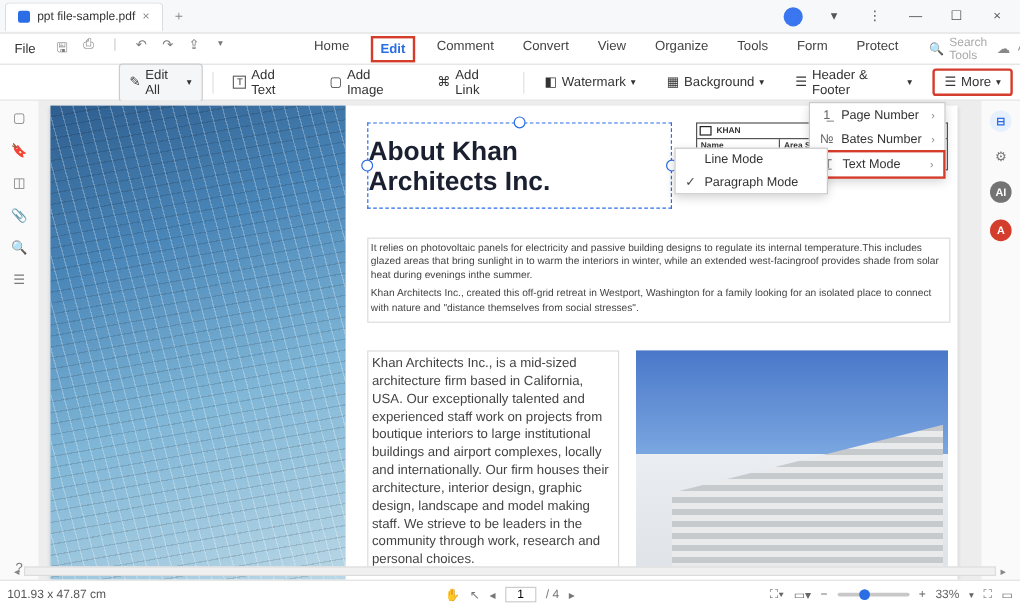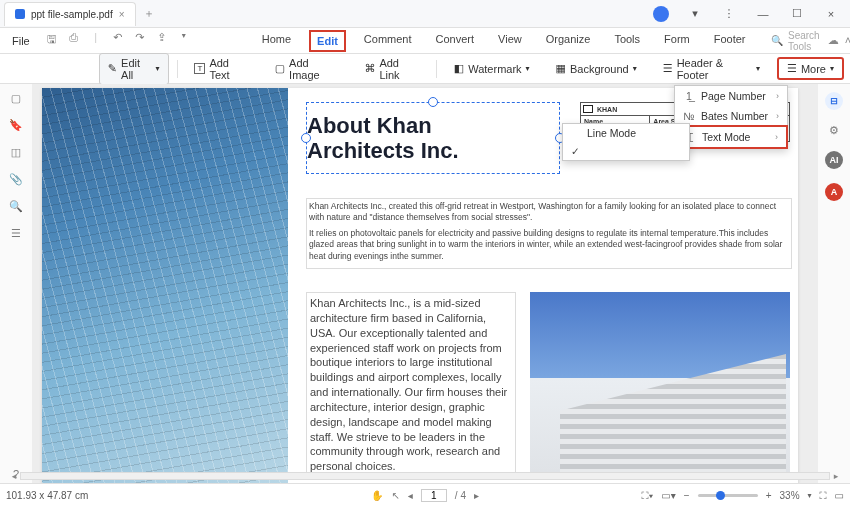--- a/index.html
+++ b/index.html
@@ -106,21 +106,21 @@
   </div>
   <div class="main-tabs">
     <div class="mt">Home</div>
     <div class="mt active">Edit</div>
     <div class="mt">Comment</div>
     <div class="mt">Convert</div>
     <div class="mt">View</div>
     <div class="mt">Organize</div>
     <div class="mt">Tools</div>
     <div class="mt">Form</div>
-    <div class="mt">Footer</div>
+    <div class="mt">Protect</div>
   </div>
   <div class="search-tools">
     <span>🔍</span>
     <span>Search Tools</span>
   </div>
   <div class="menubar-right">
     <span>☁</span>
     <span>˄</span>
   </div>
 </div>
@@ -200,22 +200,22 @@
             <b>KHAN</b>
           </div>
         <div class="row3">
           <div class="cell"><b>Name</b><span>The Sea House Khan</span><br><span>Architects Inc.</span></div>
           <div class="cell"><b>Area Space</b><span>SqFt Total</span></div>
           <div class="cell"><b>Location</b><span>Westport,</span><br><span>Washington, USA</span></div>
         </div>
       </div>
 
       <div class="para1">
+        <p>It relies on photovoltaic panels for electricity and passive building designs to regulate its internal temperature.This includes glazed areas that bring sunlight in to warm the interiors in winter, while an extended west-facingroof provides shade from solar heat during evenings inthe summer.</p>
         <p>Khan Architects Inc., created this off-grid retreat in Westport, Washington for a family looking for an isolated place to connect with nature and "distance themselves from social stresses".</p>
-        <p>It relies on photovoltaic panels for electricity and passive building designs to regulate its internal temperature.This includes glazed areas that bring sunlight in to warm the interiors in winter, while an extended west-facingroof provides shade from solar heat during evenings inthe summer.</p>
       </div>
 
       <div class="para2">
         <span>Khan Architects Inc., is a mid-sized architecture firm based in California, USA. Our exceptionally talented and experienced staff work on projects from boutique interiors to large institutional buildings and airport complexes, locally and internationally. Our firm houses their architecture, interior design, graphic design, landscape and model making staff. We strieve to be leaders in the community through work, research and personal choices.</span>
       </div>
 
       <div class="building2"></div>
     </div>
   </div>
 
@@ -245,20 +245,21 @@
   </div>
 </div>
 
 <div class="dropdown dd-sub">
   <div class="dd-item">
     <span class="chk"></span>
     <span>Line Mode</span>
   </div>
   <div class="dd-item">
     <span class="chk">✓</span>
+    <span>Paragraph Mode</span>
   </div>
 </div>
 
 <div class="scrollbar-h">
   <span class="arrow">◂</span>
   <div class="track"></div>
   <span class="arrow">▸</span>
 </div>
 
 <div class="statusbar">

